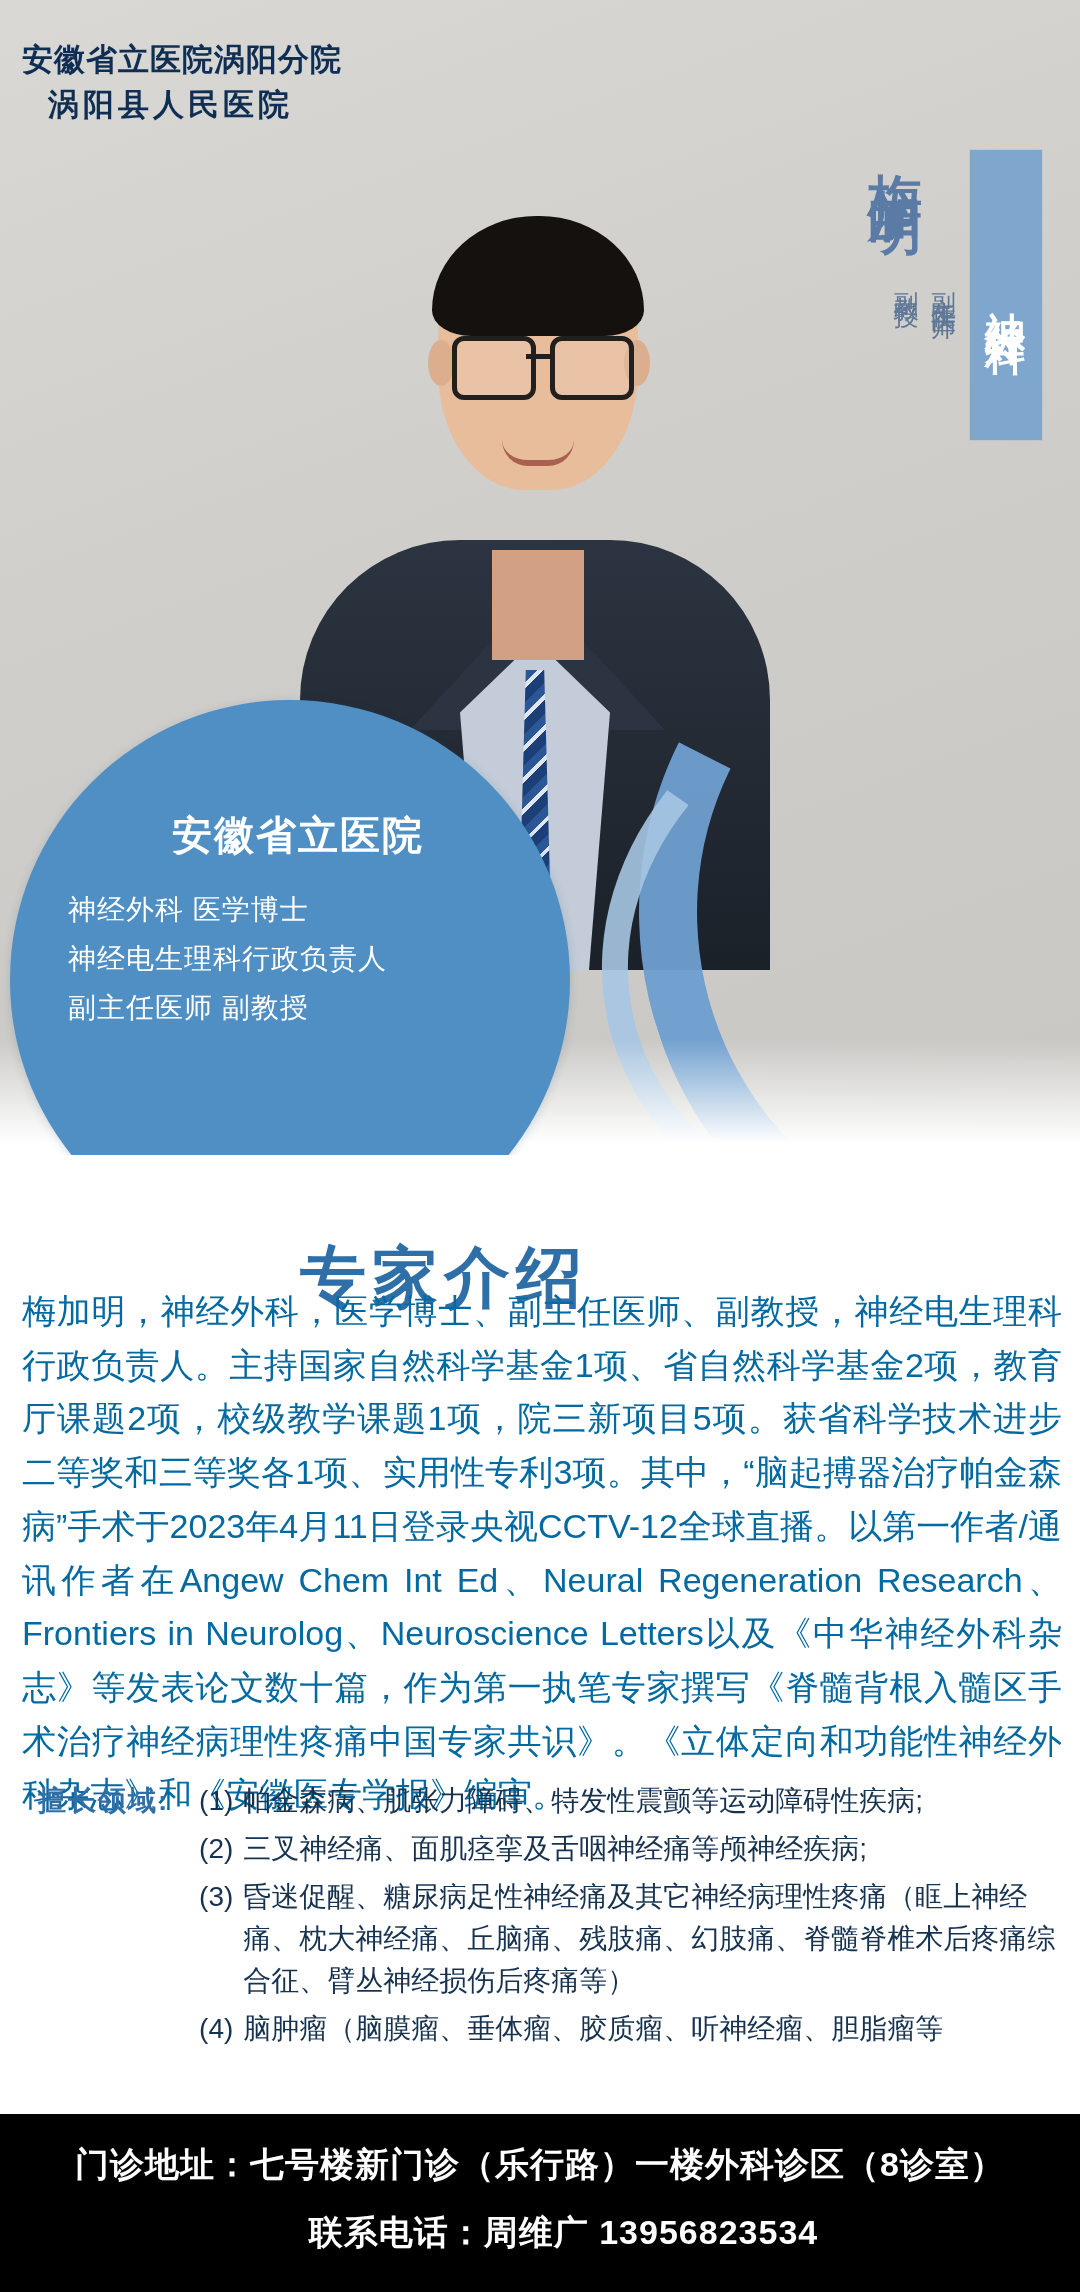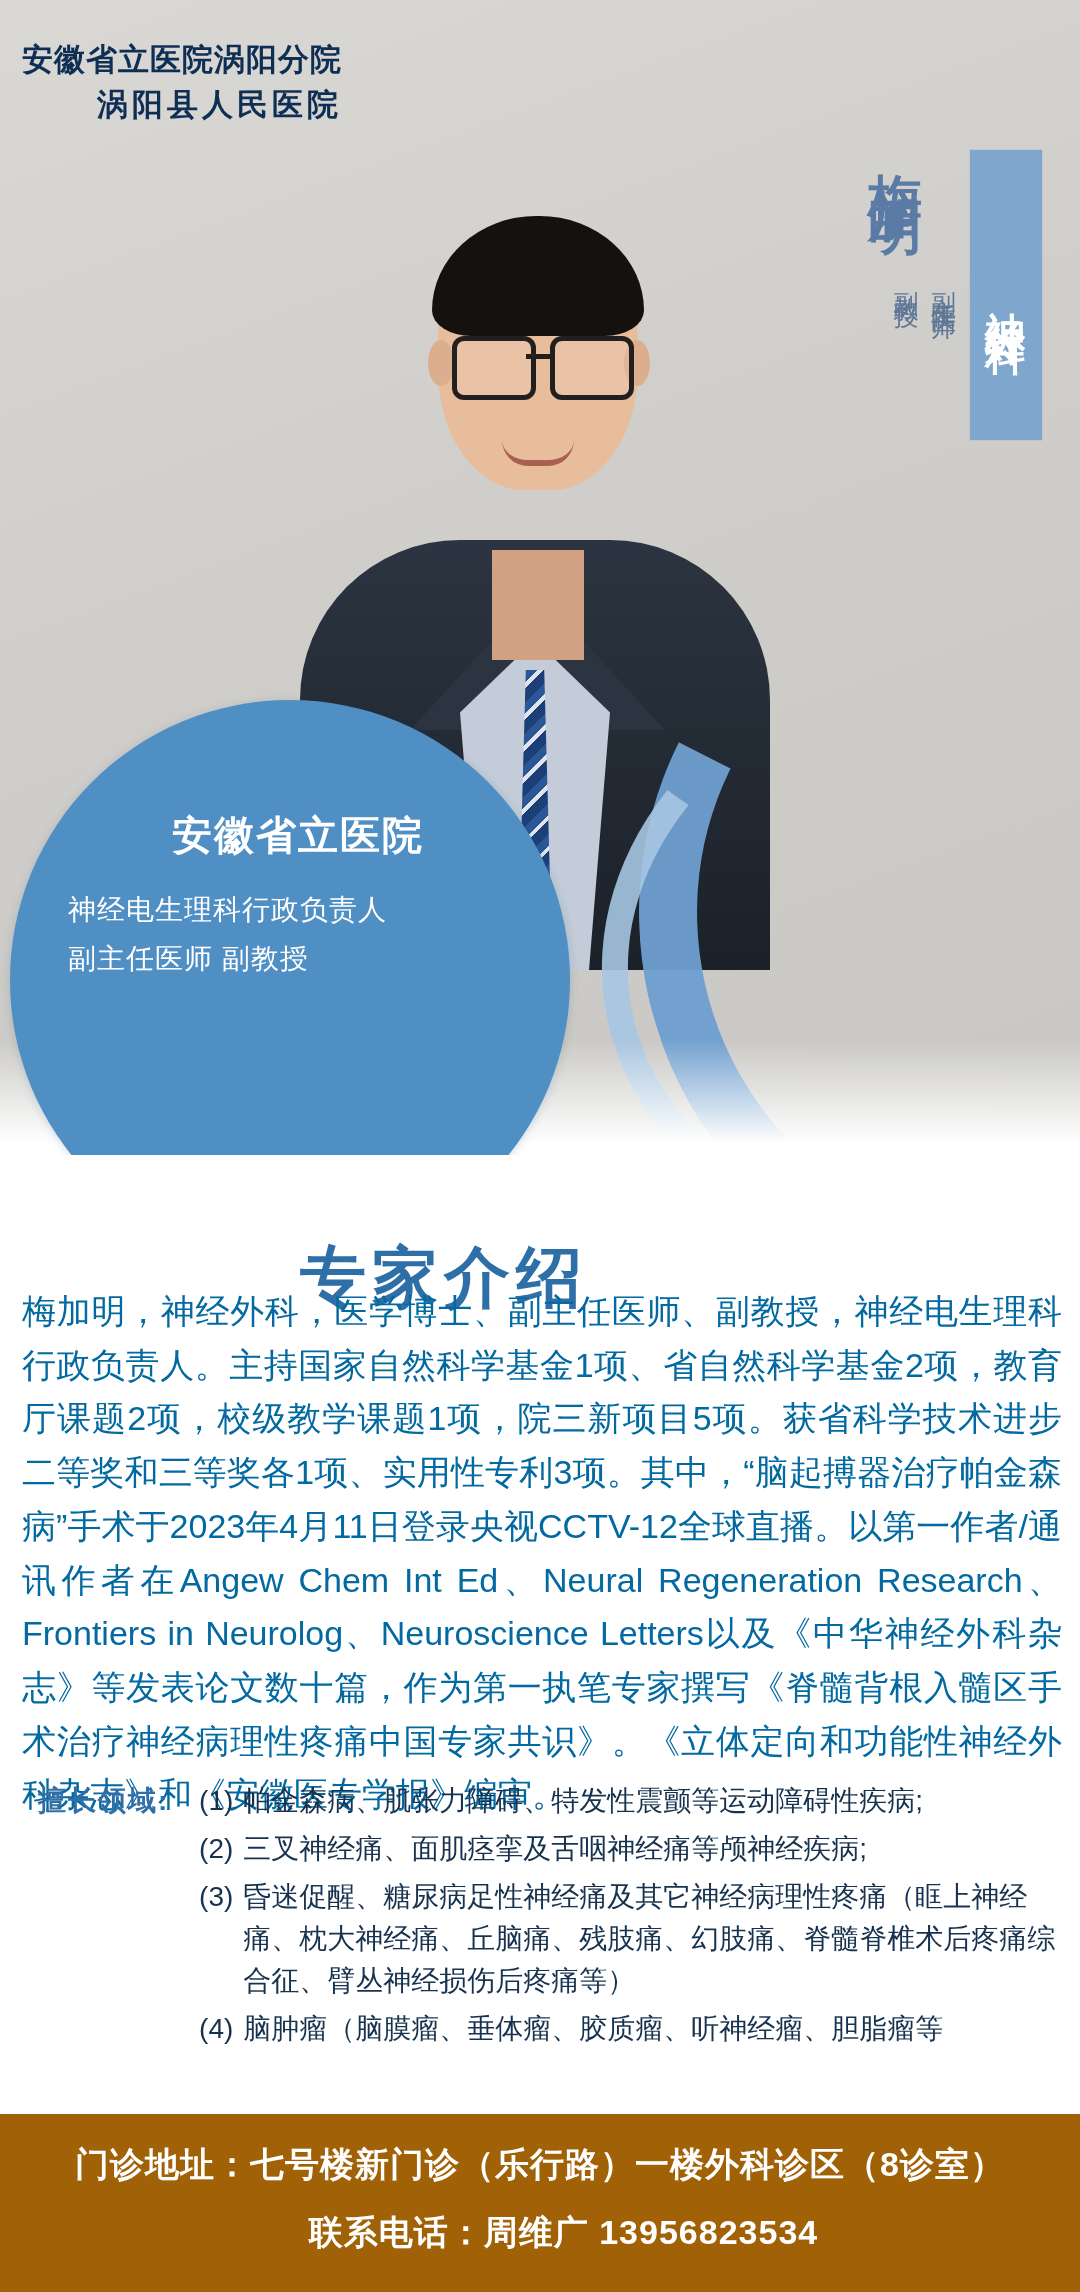--- a/index.html
+++ b/index.html
@@ -47,21 +47,20 @@
     color: #0f2e53;
     font-size: 31px;
     font-weight: bold;
     line-height: 1.45;
     letter-spacing: 1px;
     white-space: nowrap;
   }
   .hosp-name .line2 {
     padding-left: 26px;
     letter-spacing: 4px;
-    text-align: right;
   }
 
   
   .doctor-photo {
     position: absolute;
     left: 300px;
     top: 140px;
     width: 470px;
     height: 830px;
     overflow: hidden;
@@ -322,21 +321,21 @@
   }
   .sk-text { flex: 1; }
 
   
   .footer {
     position: absolute;
     left: 0;
     bottom: 0;
     width: 1080px;
     height: 178px;
-    background: #a16207;
+    background: #000000;
     color: #ffffff;
   }
   .footer .f-line1 {
     position: absolute;
     left: 0; right: 0;
     top: 28px;
     text-align: center;
     font-size: 34px;
     font-weight: bold;
     letter-spacing: 1px;
@@ -392,20 +391,21 @@
     <div class="title-vert">
       <div>副主任医师</div>
       <div>副教授</div>
     </div>
 
     <div class="dept-badge">神经外科</div>
 
     <div class="cred-circle">
       <div class="cred-inner">
         <div class="cred-org">安徽省立医院</div>
+        <div class="cred-line">神经外科  医学博士</div>
         <div class="cred-line">神经电生理科行政负责人</div>
         <div class="cred-line">副主任医师  副教授</div>
       </div>
     </div>
   </div>
 
   <div class="content">
     <div class="section-title">专家介绍</div>
     <div class="intro">梅加明，神经外科，医学博士、副主任医师、副教授，神经电生理科行政负责人。主持国家自然科学基金1项、省自然科学基金2项，教育厅课题2项，校级教学课题1项，院三新项目5项。获省科学技术进步二等奖和三等奖各1项、实用性专利3项。其中，“脑起搏器治疗帕金森病”手术于2023年4月11日登录央视CCTV-12全球直播。以第一作者/通讯作者在Angew Chem Int Ed、Neural Regeneration Research、Frontiers in Neurolog、Neuroscience Letters以及《中华神经外科杂志》等发表论文数十篇，作为第一执笔专家撰写《脊髓背根入髓区手术治疗神经病理性疼痛中国专家共识》。《立体定向和功能性神经外科杂志》和《安徽医专学报》编审。</div>
 

